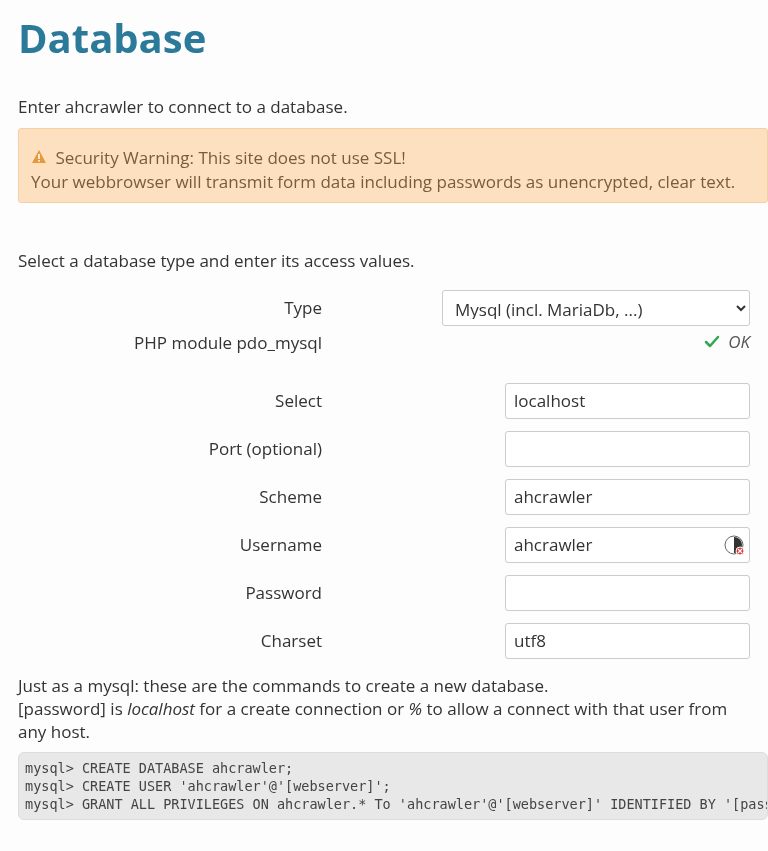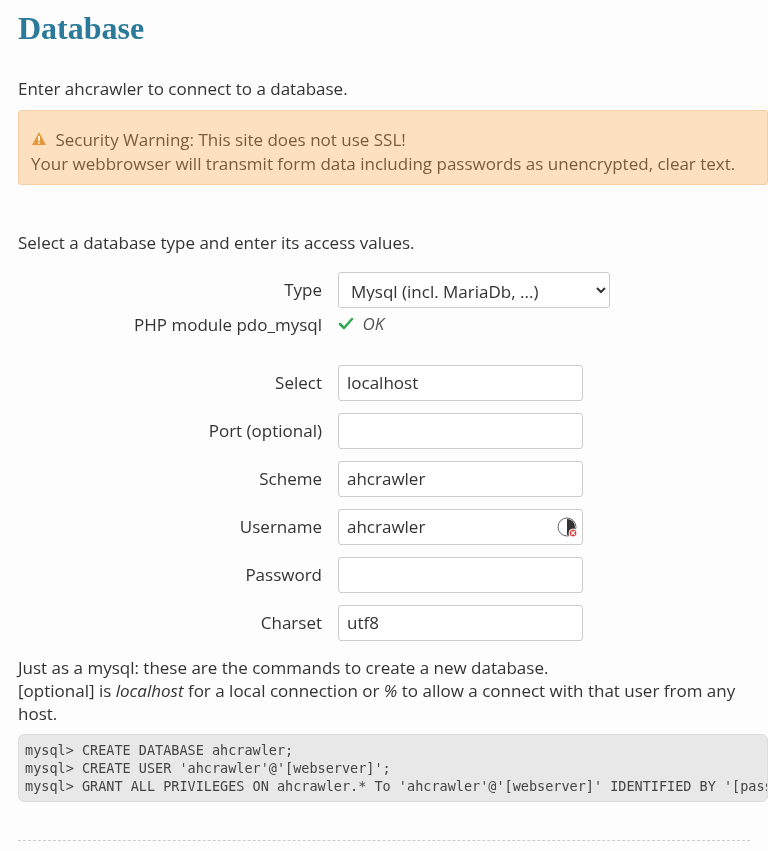--- a/index.html
+++ b/index.html
@@ -7,24 +7,23 @@
   body {
     font-family: "Segoe UI", "Open Sans", Arial, sans-serif;
     font-size: 17px;
     color: #333;
     background: #fdfdfd;
     width: 768px;
   }
   .page { padding: 6px 18px 30px 18px; }
   h1.title {
     color: #2c7a9a;
-    font-size: 32px;
+    font-size: 40px;
     font-weight: 700;
     margin: 4px 0 30px 0;
-    font-family: Liberation Serif, serif;
   }
   .intro { margin: 0 0 10px 0; }
   .warning-box {
     background: #fde0c0;
     border: 1px solid #f5cfa3;
     border-radius: 3px;
     padding: 18px 12px 8px 12px;
     color: #795c3c;
     margin: 0 -18px 0 0;
     line-height: 1.35;
@@ -32,40 +31,41 @@
   .warning-box .warn-icon {
     display:inline-block;
     vertical-align: middle;
     margin-right: 4px;
   }
   .section-intro { margin: 46px 0 18px 0; }
   .form-row {
     display: flex;
     align-items: center;
     margin-bottom: 12px;
+    justify-content: space-between;
   }
   .form-row.first { margin-bottom: 4px; }
   .form-row.gap-after { margin-bottom: 28px; }
   .form-label {
     flex: 0 0 320px;
     text-align: right;
     padding-right: 16px;
     color: #333;
   }
   .form-field { flex: 0 0 auto; }
   select.control, input.control {
     font-family: inherit;
     font-size: 17px;
     padding: 6px 8px;
     border: 1px solid #ccc;
     border-radius: 3px;
     background: #fff;
     color: #333;
   }
-  select.control { width: 272px; height: 36px; }
+  select.control { width: 308px; height: 36px; }
   input.control  { width: 245px; height: 36px; }
   .ok-status { color: #555; font-style: italic; }
   .ok-status .check-icon { margin-right: 4px; vertical-align: -2px; }
   .hint-text { margin-top: 16px; line-height: 1.35; }
   .hint-text em { font-style: italic; }
   pre.code {
     background: #e8e8e8;
     border: 1px solid #ddd;
     border-radius: 6px;
     padding: 6px 24px 6px 6px;
@@ -178,21 +178,21 @@
 
   <div class="form-row">
     <div class="form-label">Charset</div>
     <div class="form-field">
       <input class="control" type="text" value="utf8" style="">
     </div>
   </div>
 
   <div class="hint-text">
     <span>Just as a mysql: these are the commands to create a new database.</span><br>
-    <span>[optional] is </span><em>localhost</em><span> for a local connection or </span><em>%</em><span> to allow a connect with that user from any host.</span>
+    <span>[password] is </span><em>localhost</em><span> for a create connection or </span><em>%</em><span> to allow a connect with that user from any host.</span>
   </div>
 
   <pre class="code">mysql&gt; CREATE DATABASE ahcrawler;
 mysql&gt; CREATE USER 'ahcrawler'@'[webserver]';
 mysql&gt; GRANT ALL PRIVILEGES ON ahcrawler.* To 'ahcrawler'@'[webserver]' IDENTIFIED BY '[password]';</pre>
 
   <hr class="sep">
 
 </div>
 

